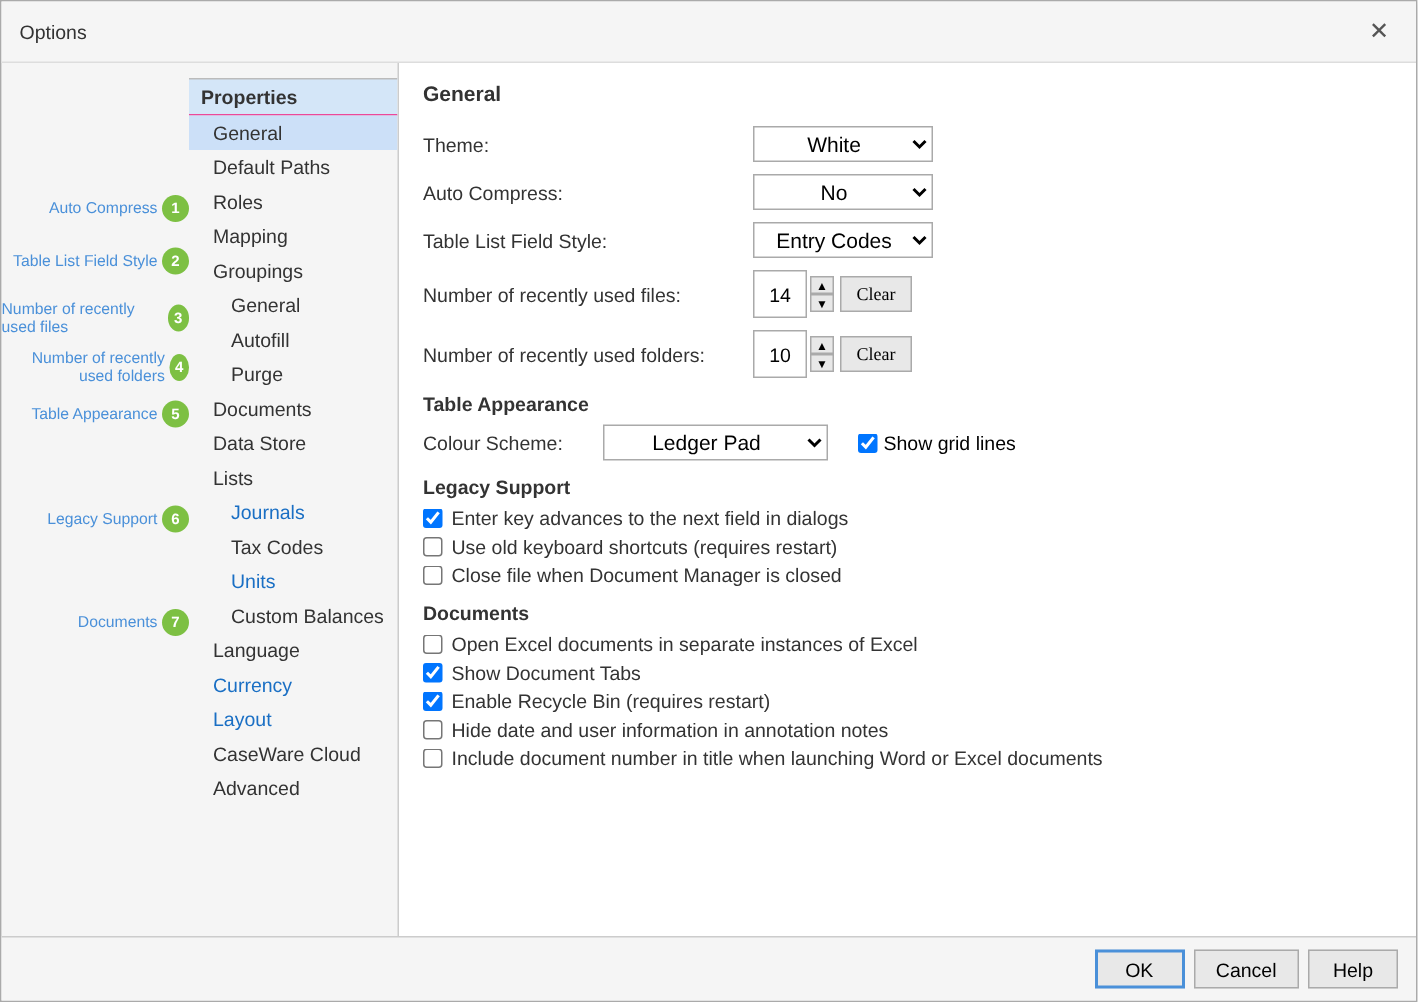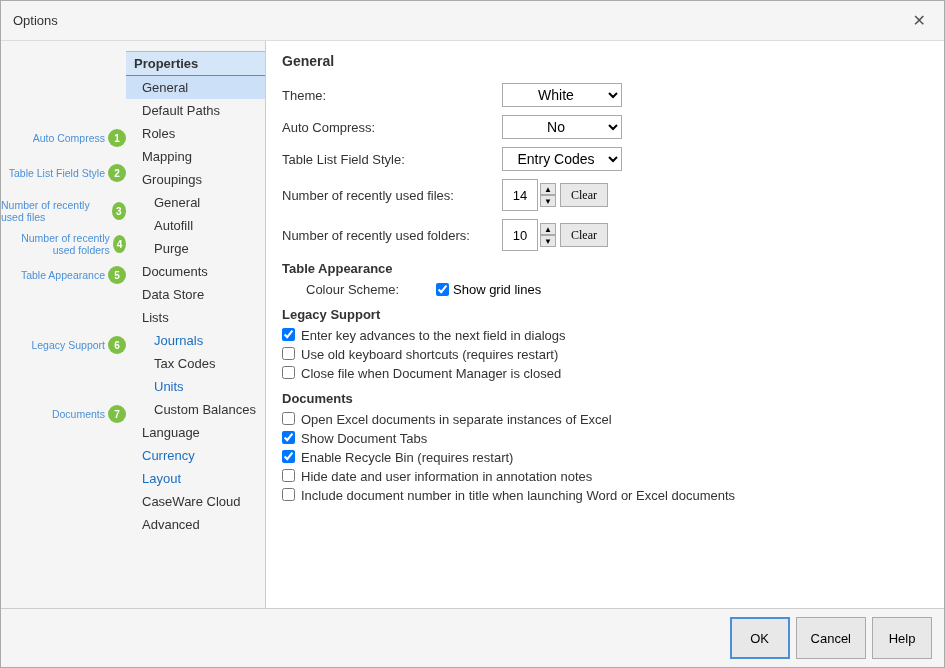--- a/index.html
+++ b/index.html
@@ -156,53 +156,53 @@
       font-family: Liberation Serif, serif;
     }
     .section-header {
       font-size: 13px;
       font-weight: 600;
       color: #333;
       margin: 10px 0 6px 0;
     }
     .checkbox-row {
       display: flex;
+      align-items: center;
       gap: 6px;
       margin-bottom: 4px;
     }
     .checkbox-row input[type="checkbox"] {
       width: 13px;
       height: 13px;
     }
     .checkbox-label {
       font-size: 13px;
       color: #333;
     }
     .color-scheme-row {
       display: flex;
       align-items: center;
       gap: 10px;
       margin-bottom: 8px;
-      margin-left: 24px;
     }
     .color-scheme-label {
       font-size: 13px;
       color: #333;
       width: 110px;
     }
     .dialog-footer {
       border-top: 1px solid #ccc;
       padding: 8px 12px;
       display: flex;
       justify-content: flex-end;
       gap: 6px;
       background: #f5f5f5;
     }
     .footer-btn {
-      height: 42px;
+      height: 26px;
       min-width: 60px;
       padding: 0 14px;
       border: 1px solid #aaa;
       background: #e8e8e8;
       cursor: pointer;
       font-size: 13px;
     }
     .footer-btn.ok {
       border: 2px solid #4a90d9;
       background: #e8e8e8;
@@ -344,20 +344,25 @@
             </div>
           </div>
           <button class="clear-btn">Clear</button>
         </div>
       </div>
 
       <div class="section-header">Table Appearance</div>
 
       <div class="color-scheme-row">
         <span class="color-scheme-label">Colour Scheme:</span>
+        <select style="min-width:150px;">
+          <option>Ledger Pad</option>
+          <option>Classic</option>
+          <option>Modern</option>
+        </select>
         <label style="display:flex;align-items:center;gap:4px;font-size:13px;margin-left:10px;">
           <input type="checkbox" checked="" style="">
           <span>Show grid lines</span>
         </label>
       </div>
 
       <div class="section-header">Legacy Support</div>
 
       <div class="checkbox-row">
         <input type="checkbox" checked="" style="">

